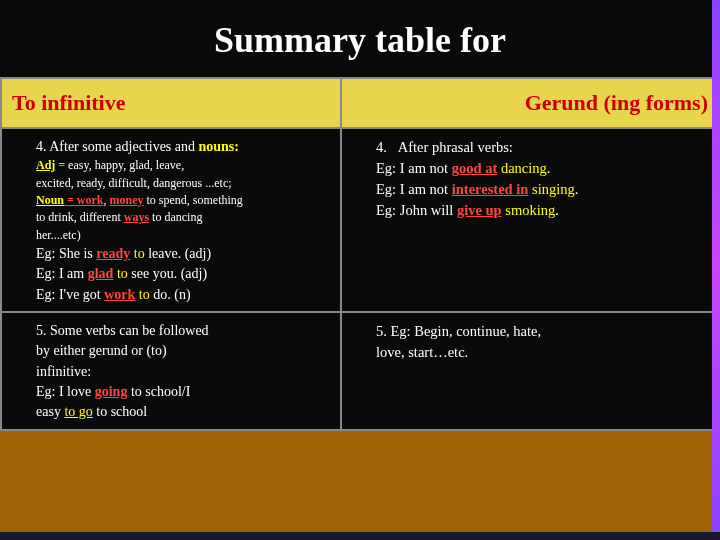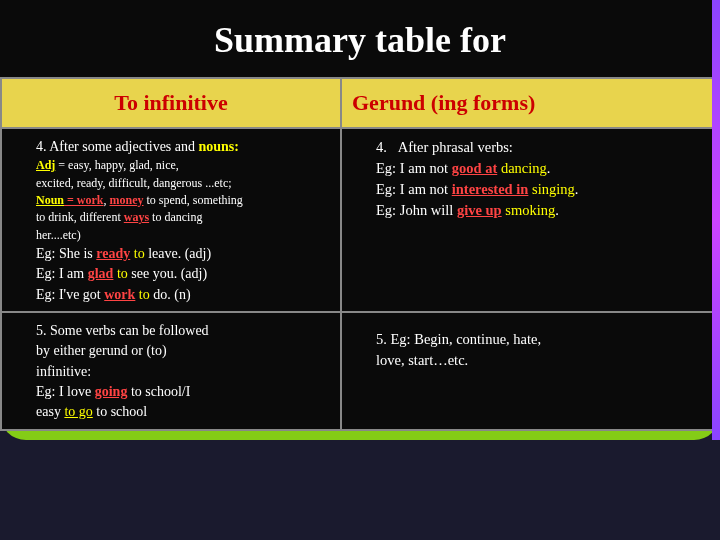--- a/index.html
+++ b/index.html
@@ -5,24 +5,23 @@
     * { margin: 0; padding: 0; box-sizing: border-box; }
     body {
       width: 720px;
       height: 540px;
       background: #1a1a2e;
       font-family: 'Times New Roman', Times, serif;
       overflow: hidden;
     }
     .page {
       width: 720px;
-      height: 440px;
-      background: #84cc16;
+      height: 532px;
+      background: #a16207;
       position: relative;
-      border-radius: 26px;
     }
     .title-area {
       background: #0a0a0a;
       color: white;
       text-align: center;
       padding: 18px 10px 14px 10px;
       font-size: 36px;
       font-weight: bold;
       line-height: 1.25;
       font-family: 'Times New Roman', Times, serif;
@@ -41,31 +40,30 @@
       font-size: 14.5px;
       line-height: 1.45;
       color: white;
       background: #0a0a0a;
     }
     .table-wrapper td.header-left {
       background: #e8d44d;
       color: #cc0000;
       font-size: 22px;
       font-weight: bold;
-      text-align: center;
       vertical-align: middle;
       padding: 8px 10px;
       width: 340px;
     }
     .table-wrapper td.header-right {
       background: #e8d44d;
       color: #cc0000;
       font-size: 22px;
       font-weight: bold;
-      text-align: left;
+      text-align: right;
       vertical-align: middle;
       padding: 8px 10px;
     }
     .table-wrapper td.content-left {
       width: 340px;
       background: #0a0a0a;
       color: white;
       font-size: 14px;
       vertical-align: top;
       padding: 8px 10px 6px 10px;
@@ -83,21 +81,21 @@
       color: white;
       font-size: 14px;
       vertical-align: top;
       padding: 8px 10px 6px 10px;
     }
     .table-wrapper td.content-right-lower {
       background: #0a0a0a;
       color: white;
       font-size: 14.5px;
       vertical-align: top;
-      padding: 16px 10px 6px 10px;
+      padding: 8px 10px 6px 10px;
     }
     .red { color: #ff4444; font-weight: bold; }
     .yellow { color: #ffff00; }
     .underlined { text-decoration: underline; }
     .bold { font-weight: bold; }
     .small { font-size: 12px; }
     .indent { margin-left: 20px; }
     .line { display: block; margin-left: 24px; }
 
     
@@ -131,21 +129,21 @@
       </tr>
     </thead>
     <tbody>
       <tr>
         <td class="content-left">
           <span class="line">
             <span>4. After some adjectives and</span>
             <span class="bold yellow">nouns:</span>
           </span>
           <span class="line indent small">
-            <span class="bold yellow underlined">Adj</span><span class="small"> = easy, happy, glad, nice,</span>
+            <span class="bold yellow underlined">Adj</span><span class="small"> = easy, happy, glad, leave,</span>
           </span>
           <span class="line indent small">
             <span>excited, ready, difficult, dangerous ...etc;</span>
           </span>
           <span class="line indent small">
             <span class="bold yellow underlined">Noun</span><span class="red underlined small"> = work</span><span class="small">, </span><span class="red underlined small">money</span><span class="small"> to spend, something</span>
           </span>
           <span class="line indent small">
             <span class="small">to drink, different </span><span class="red underlined small">ways</span><span class="small"> to dancing</span>
           </span>

